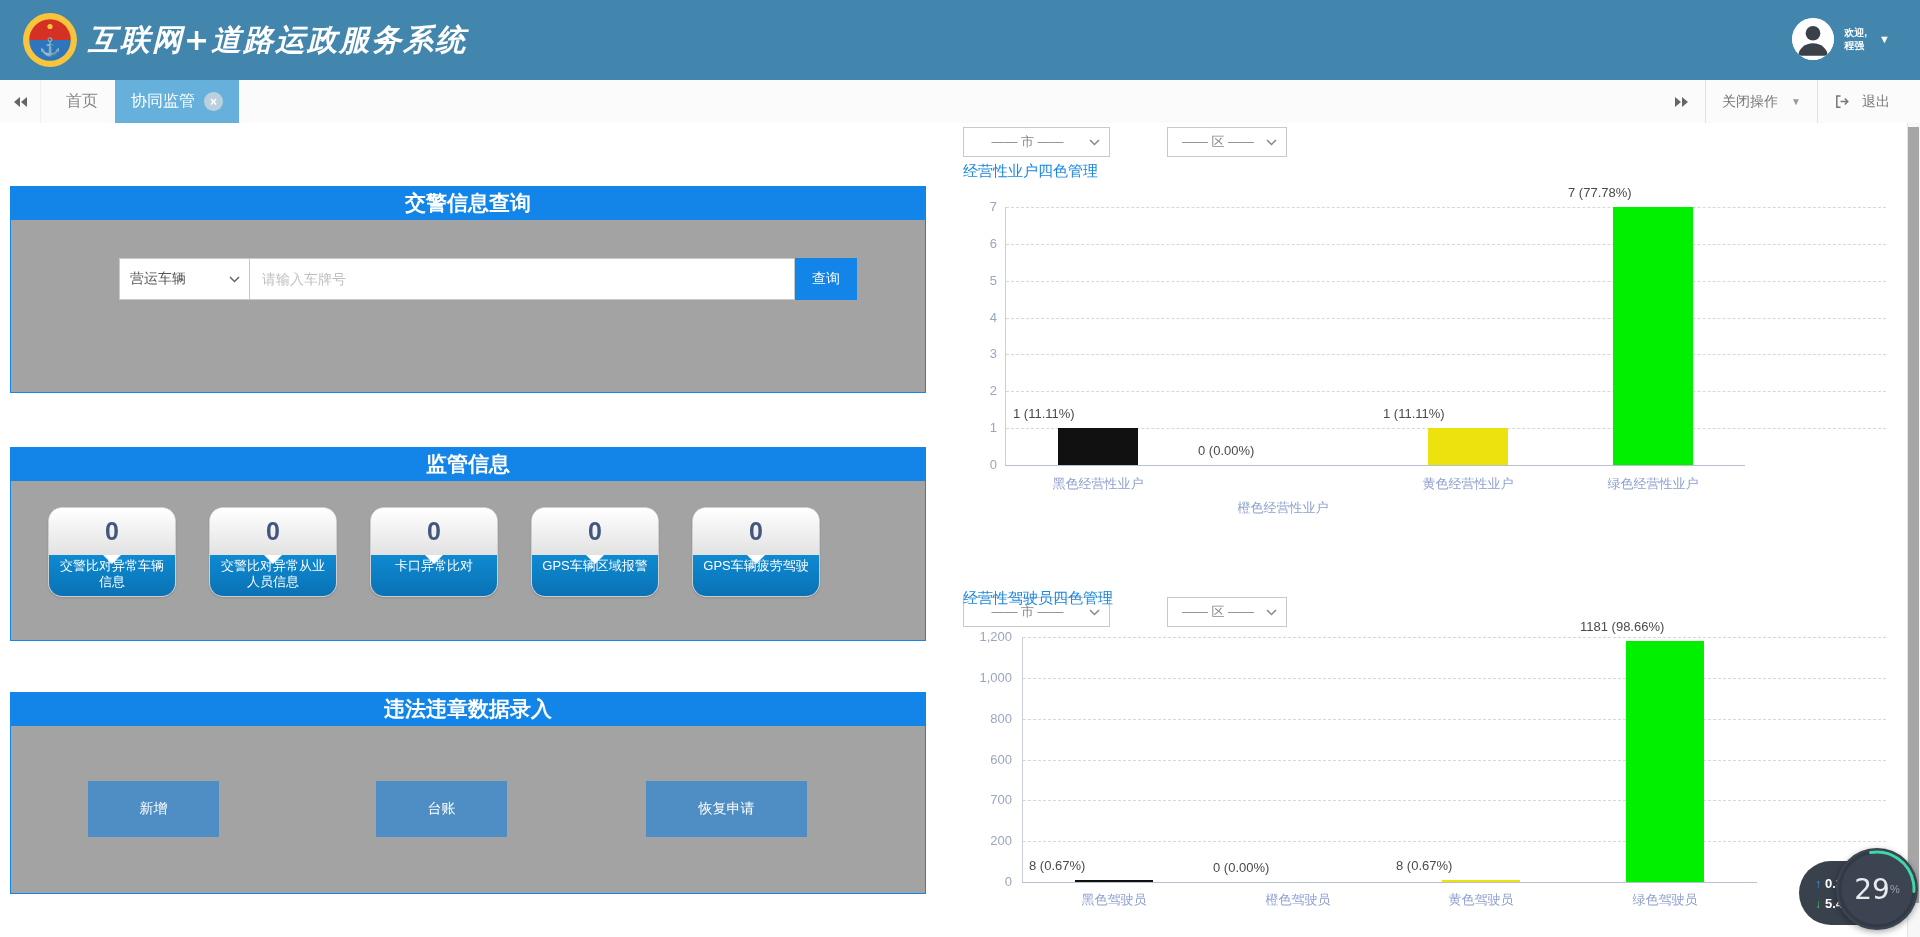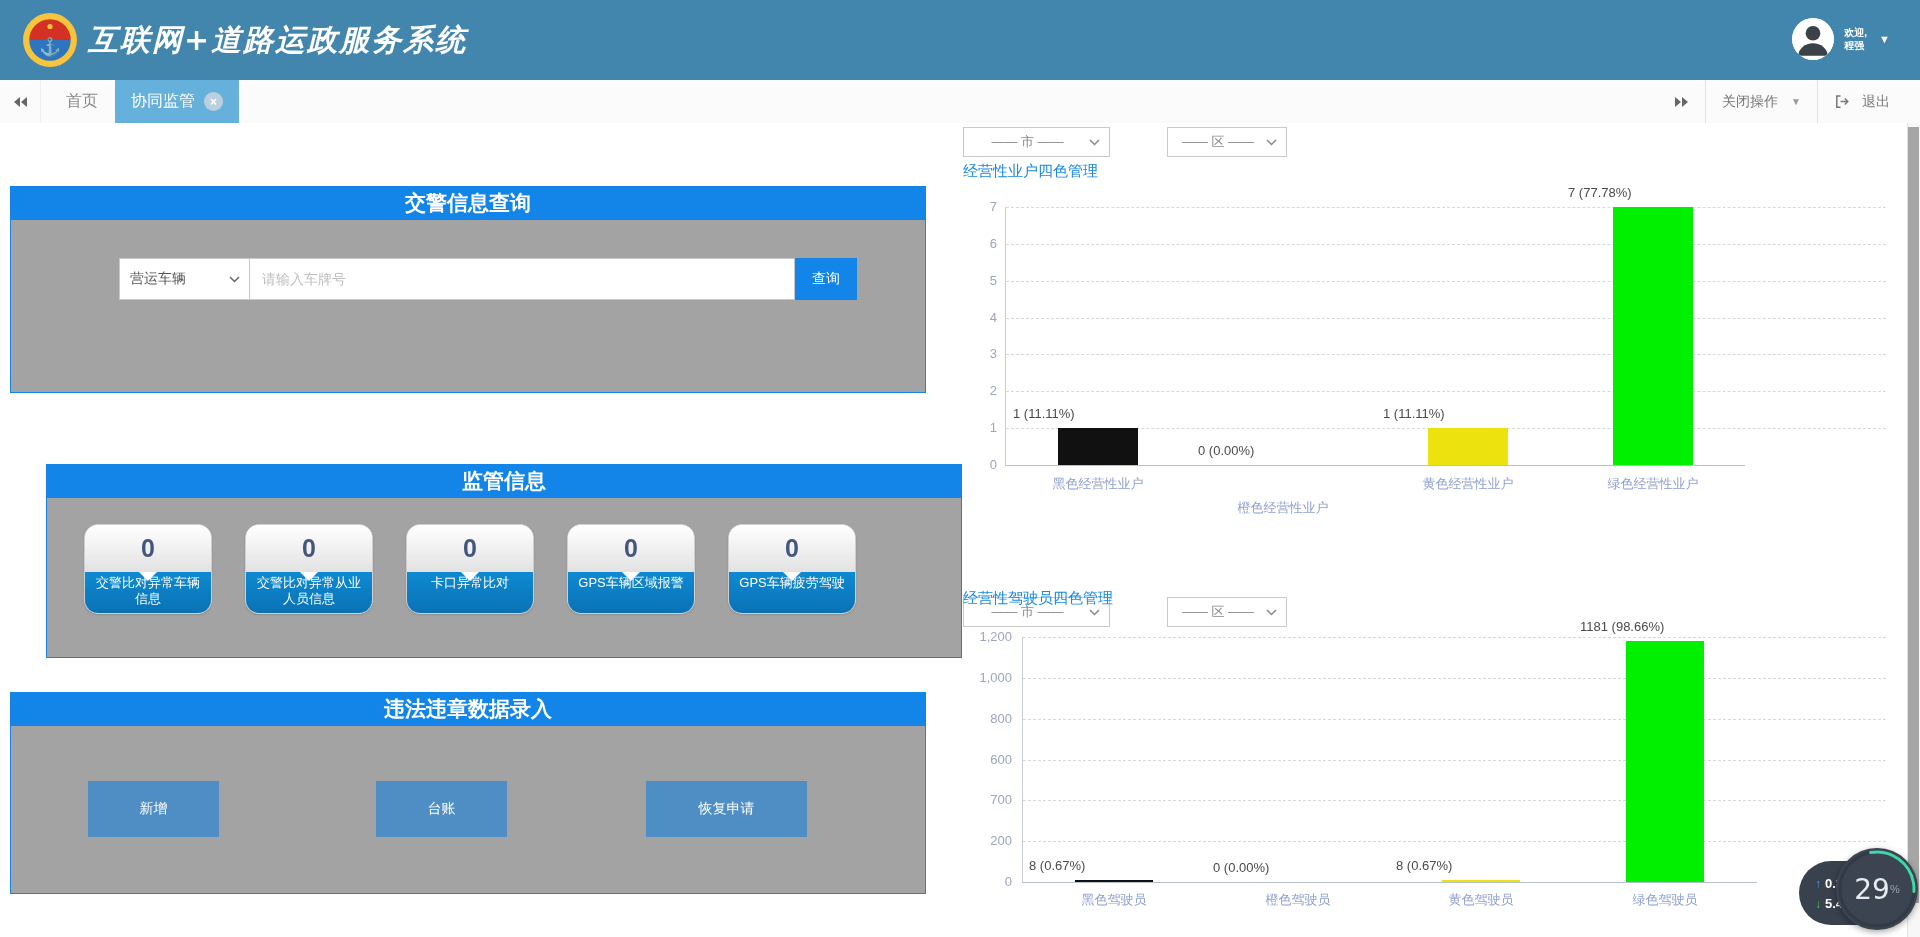--- a/index.html
+++ b/index.html
@@ -33,21 +33,21 @@
 
   
   .main{position:absolute;left:0;top:123px;width:1907px;height:814px;background:#fff;}
 
   
   .panel{position:absolute;left:10px;width:916px;}
   .panel-head{height:34px;background:#1385e8;color:#fff;font-size:21px;font-weight:bold;
               text-align:center;line-height:34px;}
   .panel-body{background:#a3a3a3;border:1px solid #1385e8;border-top:none;position:relative;}
   #panel-police{top:63px;}   #panel-police .panel-body{height:172px;}
-  #panel-superv{top:341px;margin-left:36px;}  #panel-superv .panel-body{height:159px;}
+  #panel-superv{top:324px;}  #panel-superv .panel-body{height:159px;}
   #panel-viol{top:569px;}    #panel-viol .panel-body{height:167px;}
 
   
   .qform{position:absolute;left:108px;top:38px;display:flex;align-items:stretch;height:42px;}
   .fselect{background:#fff;border:1px solid #c9c9c9;display:flex;align-items:center;color:#555;
            font-size:14px;cursor:pointer;box-sizing:border-box;}
   .fselect .val{flex:1;padding-left:10px;white-space:nowrap;overflow:hidden;}
   .fselect .chev{margin:0 9px 0 4px;flex:0 0 auto;}
   .q-select{width:131px;height:42px;}
   .q-input{width:545px;height:42px;border:1px solid #c9c9c9;border-left:none;box-sizing:border-box;

